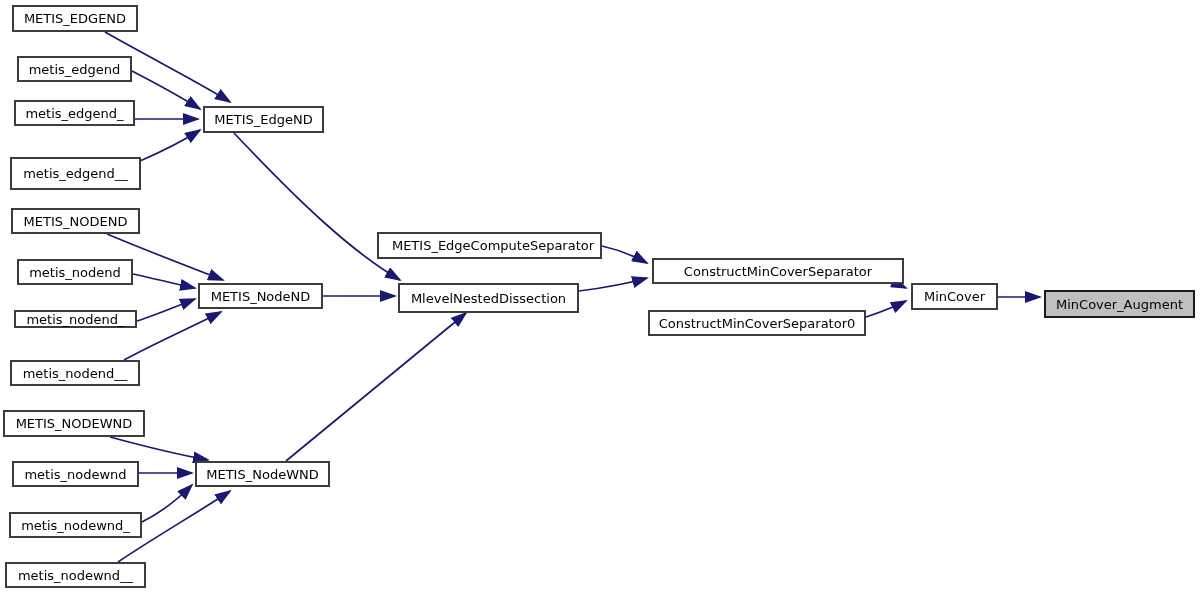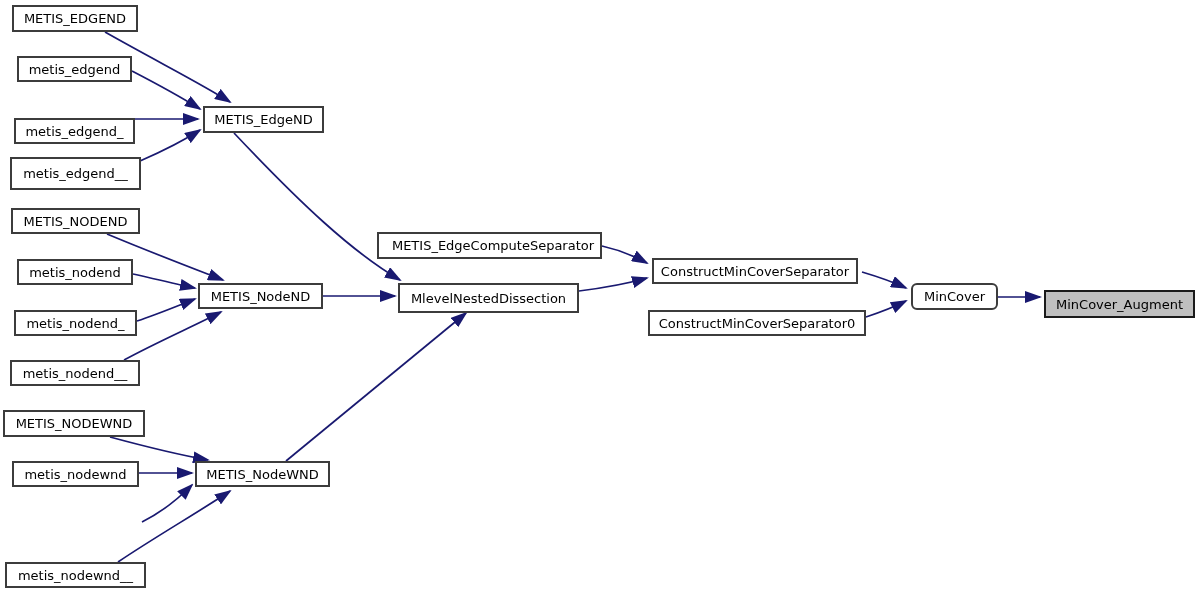--- a/index.html
+++ b/index.html
@@ -90,35 +90,36 @@
 
     <path class="edge" d="M602,246 C620,250 634,256 647,263" marker-end="url(#arrow)"></path>
     <path class="edge" d="M579,291 C603,288 626,284 647,278" marker-end="url(#arrow)"></path>
     <path class="edge" d="M862,272 C879,277 893,282 906,288" marker-end="url(#arrow)"></path>
     <path class="edge" d="M866,317 C881,312 894,307 906,301" marker-end="url(#arrow)"></path>
     <path class="edge" d="M998,297 L1040,297" marker-end="url(#arrow)"></path>
   </svg>
 
   <div class="node" style="left:12px; top:5px; width:126px; height:27px;">METIS_EDGEND</div>
   <div class="node" style="left:17px; top:56px; width:115px; height:26px;">metis_edgend</div>
-  <div class="node" style="left:14px; top:118px; width:121px; height:26px;">metis_edgend_</div>
+  <div class="node" style="left:14px; top:100px; width:121px; height:26px;">metis_edgend_</div>
   <div class="node" style="left:10px; top:157px; width:131px; height:33px;">metis_edgend__</div>
   <div class="node" style="left:203px; top:106px; width:121px; height:27px;">METIS_EdgeND</div>
 
   <div class="node" style="left:11px; top:208px; width:129px; height:26px;">METIS_NODEND</div>
   <div class="node" style="left:17px; top:259px; width:116px; height:26px;">metis_nodend</div>
-  <div class="node" style="left:14px; top:310px; width:123px; height:26px;">metis_nodend_</div>
+  <div class="node" style="left:14px; top:310px; width:123px; height:18px;">metis_nodend_</div>
   <div class="node" style="left:10px; top:360px; width:130px; height:26px;">metis_nodend__</div>
   <div class="node" style="left:198px; top:283px; width:125px; height:26px;">METIS_NodeND</div>
 
   <div class="node" style="left:3px; top:410px; width:142px; height:27px;">METIS_NODEWND</div>
   <div class="node" style="left:12px; top:461px; width:127px; height:26px;">metis_nodewnd</div>
+  <div class="node" style="left:9px; top:512px; width:133px; height:26px;">metis_nodewnd_</div>
   <div class="node" style="left:5px; top:562px; width:141px; height:26px;text-align:right;">metis_nodewnd__</div>
   <div class="node" style="left:195px; top:461px; width:135px; height:26px;">METIS_NodeWND</div>
 
   <div class="node" style="left:377px; top:232px; width:225px; height:27px;padding-left:7px;">METIS_EdgeComputeSeparator</div>
   <div class="node" style="left:398px; top:283px; width:181px; height:30px;">MlevelNestedDissection</div>
-  <div class="node" style="left:652px; top:258px; width:206px; height:26px;">ConstructMinCoverSeparator</div>
+  <div class="node" style="left:652px; top:258px; width:252px; height:26px;">ConstructMinCoverSeparator</div>
   <div class="node" style="left:648px; top:310px; width:218px; height:26px;">ConstructMinCoverSeparator0</div>
-  <div class="node" style="left:911px; top:283px; width:87px; height:27px;border-radius:6px;">MinCover</div>
+  <div class="node" style="left:911px; top:283px; width:87px; height:27px;">MinCover</div>
   <div class="node highlight" style="left:1044px; top:290px; width:151px; height:28px;">MinCover_Augment</div>
 
 </div>
 
 </body></html>

